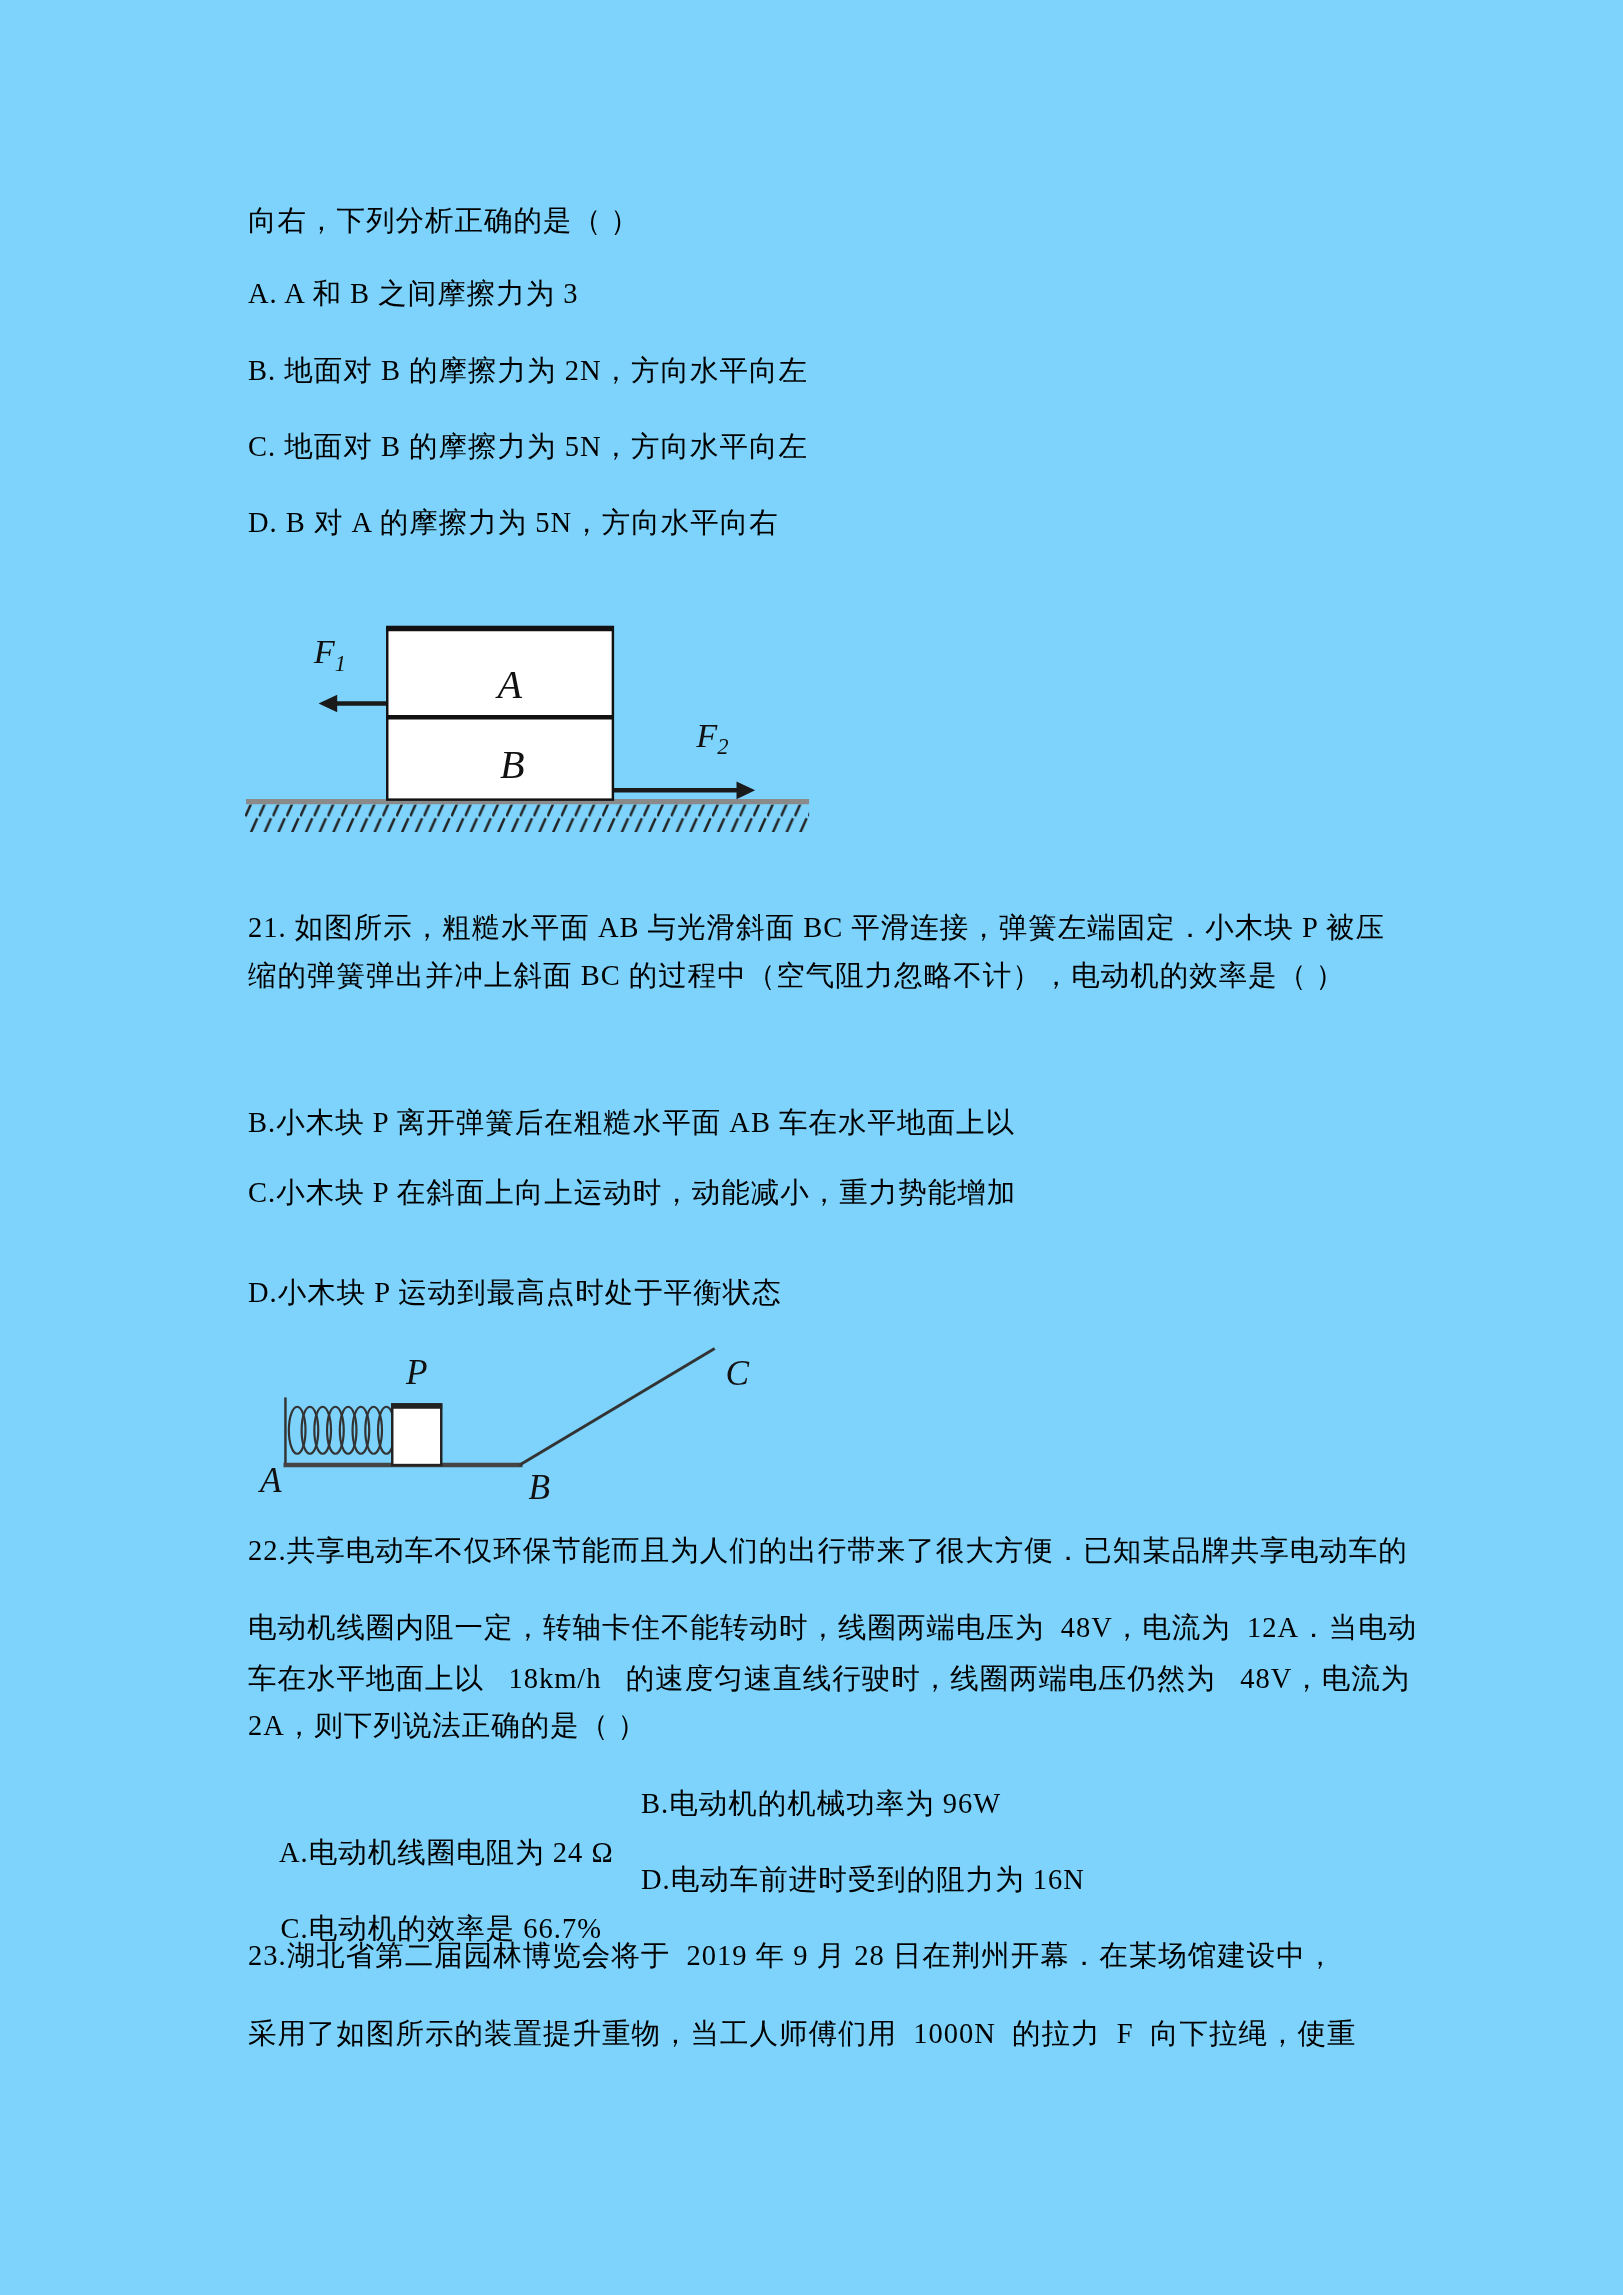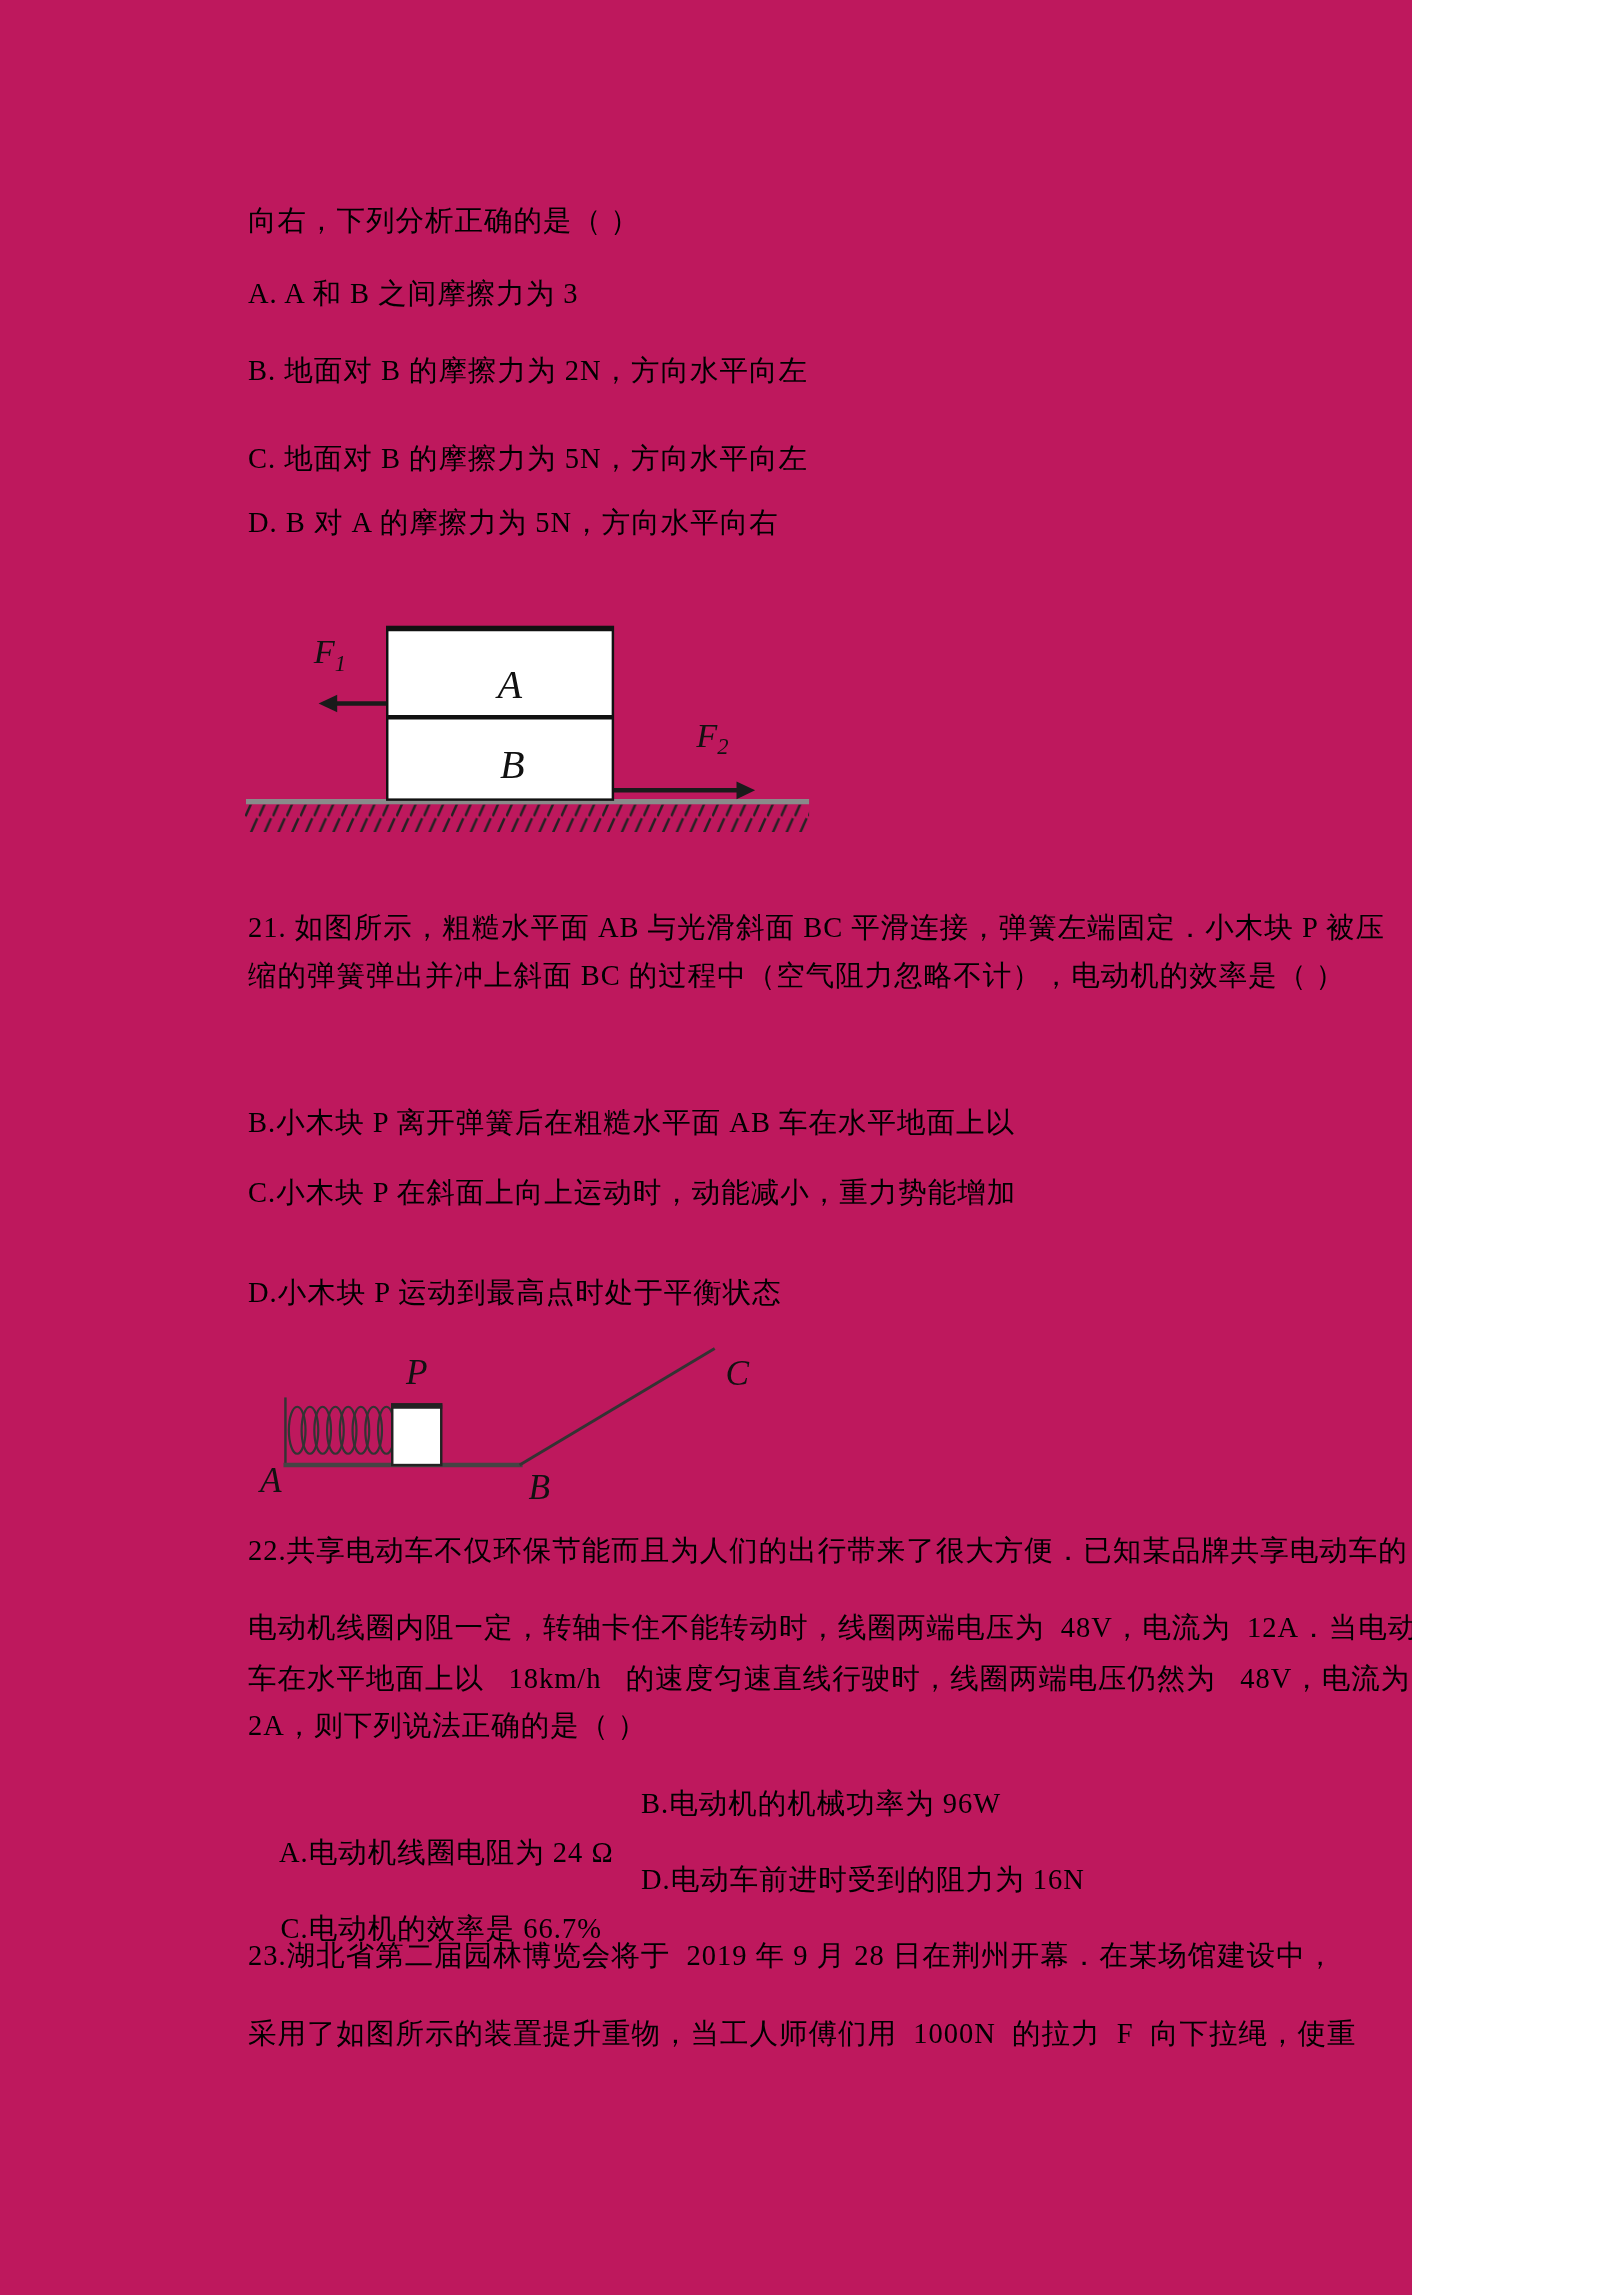--- a/index.html
+++ b/index.html
@@ -1,20 +1,20 @@
 <!DOCTYPE html>
 <html style="font-size:7.9px"><head>
 <meta charset="utf-8">
 <style>
   html, body { margin: 0; padding: 0; background: #ffffff; }
   .page {
     position: relative;
-    width: 1412px;
+    width: 1623px;
     height: 2295px;
-    background: #be185d;
+    background: #7dd3fc;
     overflow: hidden;
     font-family: "Liberation Serif", serif;
     color: #000000;
   }
   .tline {
     position: absolute;
     left: 248px;
     height: 49px;
     line-height: 49px;
     font-size: 28.5px;
@@ -28,21 +28,21 @@
   .flabel { font-family: "Liberation Serif", serif; font-style: italic; fill: #111; }
 </style>
 </head>
 <body>
 
 <div class="page">
 
   <div class="tline" style="top:196px">向右，下列分析正确的是（ ）</div>
   <div class="tline" style="top:269px">A. A 和 B 之间摩擦力为 3</div>
   <div class="tline" style="top:346px">B. 地面对 B 的摩擦力为 2N，方向水平向左</div>
-  <div class="tline" style="top:434px">C. 地面对 B 的摩擦力为 5N，方向水平向左</div>
+  <div class="tline" style="top:422px">C. 地面对 B 的摩擦力为 5N，方向水平向左</div>
   <div class="tline" style="top:498px">D. B 对 A 的摩擦力为 5N，方向水平向右</div>
 
   <svg class="diagram" style="left:245px; top:618px" width="569" height="221" viewBox="0 0 1160 450">
     <defs>
       <pattern id="hatch1" width="28" height="58" patternUnits="userSpaceOnUse">
         <line x1="1" y1="56" x2="25" y2="2" stroke="#222222" stroke-width="5"></line>
       </pattern>
     </defs>
 
     <rect x="0" y="380" width="1150" height="56" fill="url(#hatch1)"></rect>

